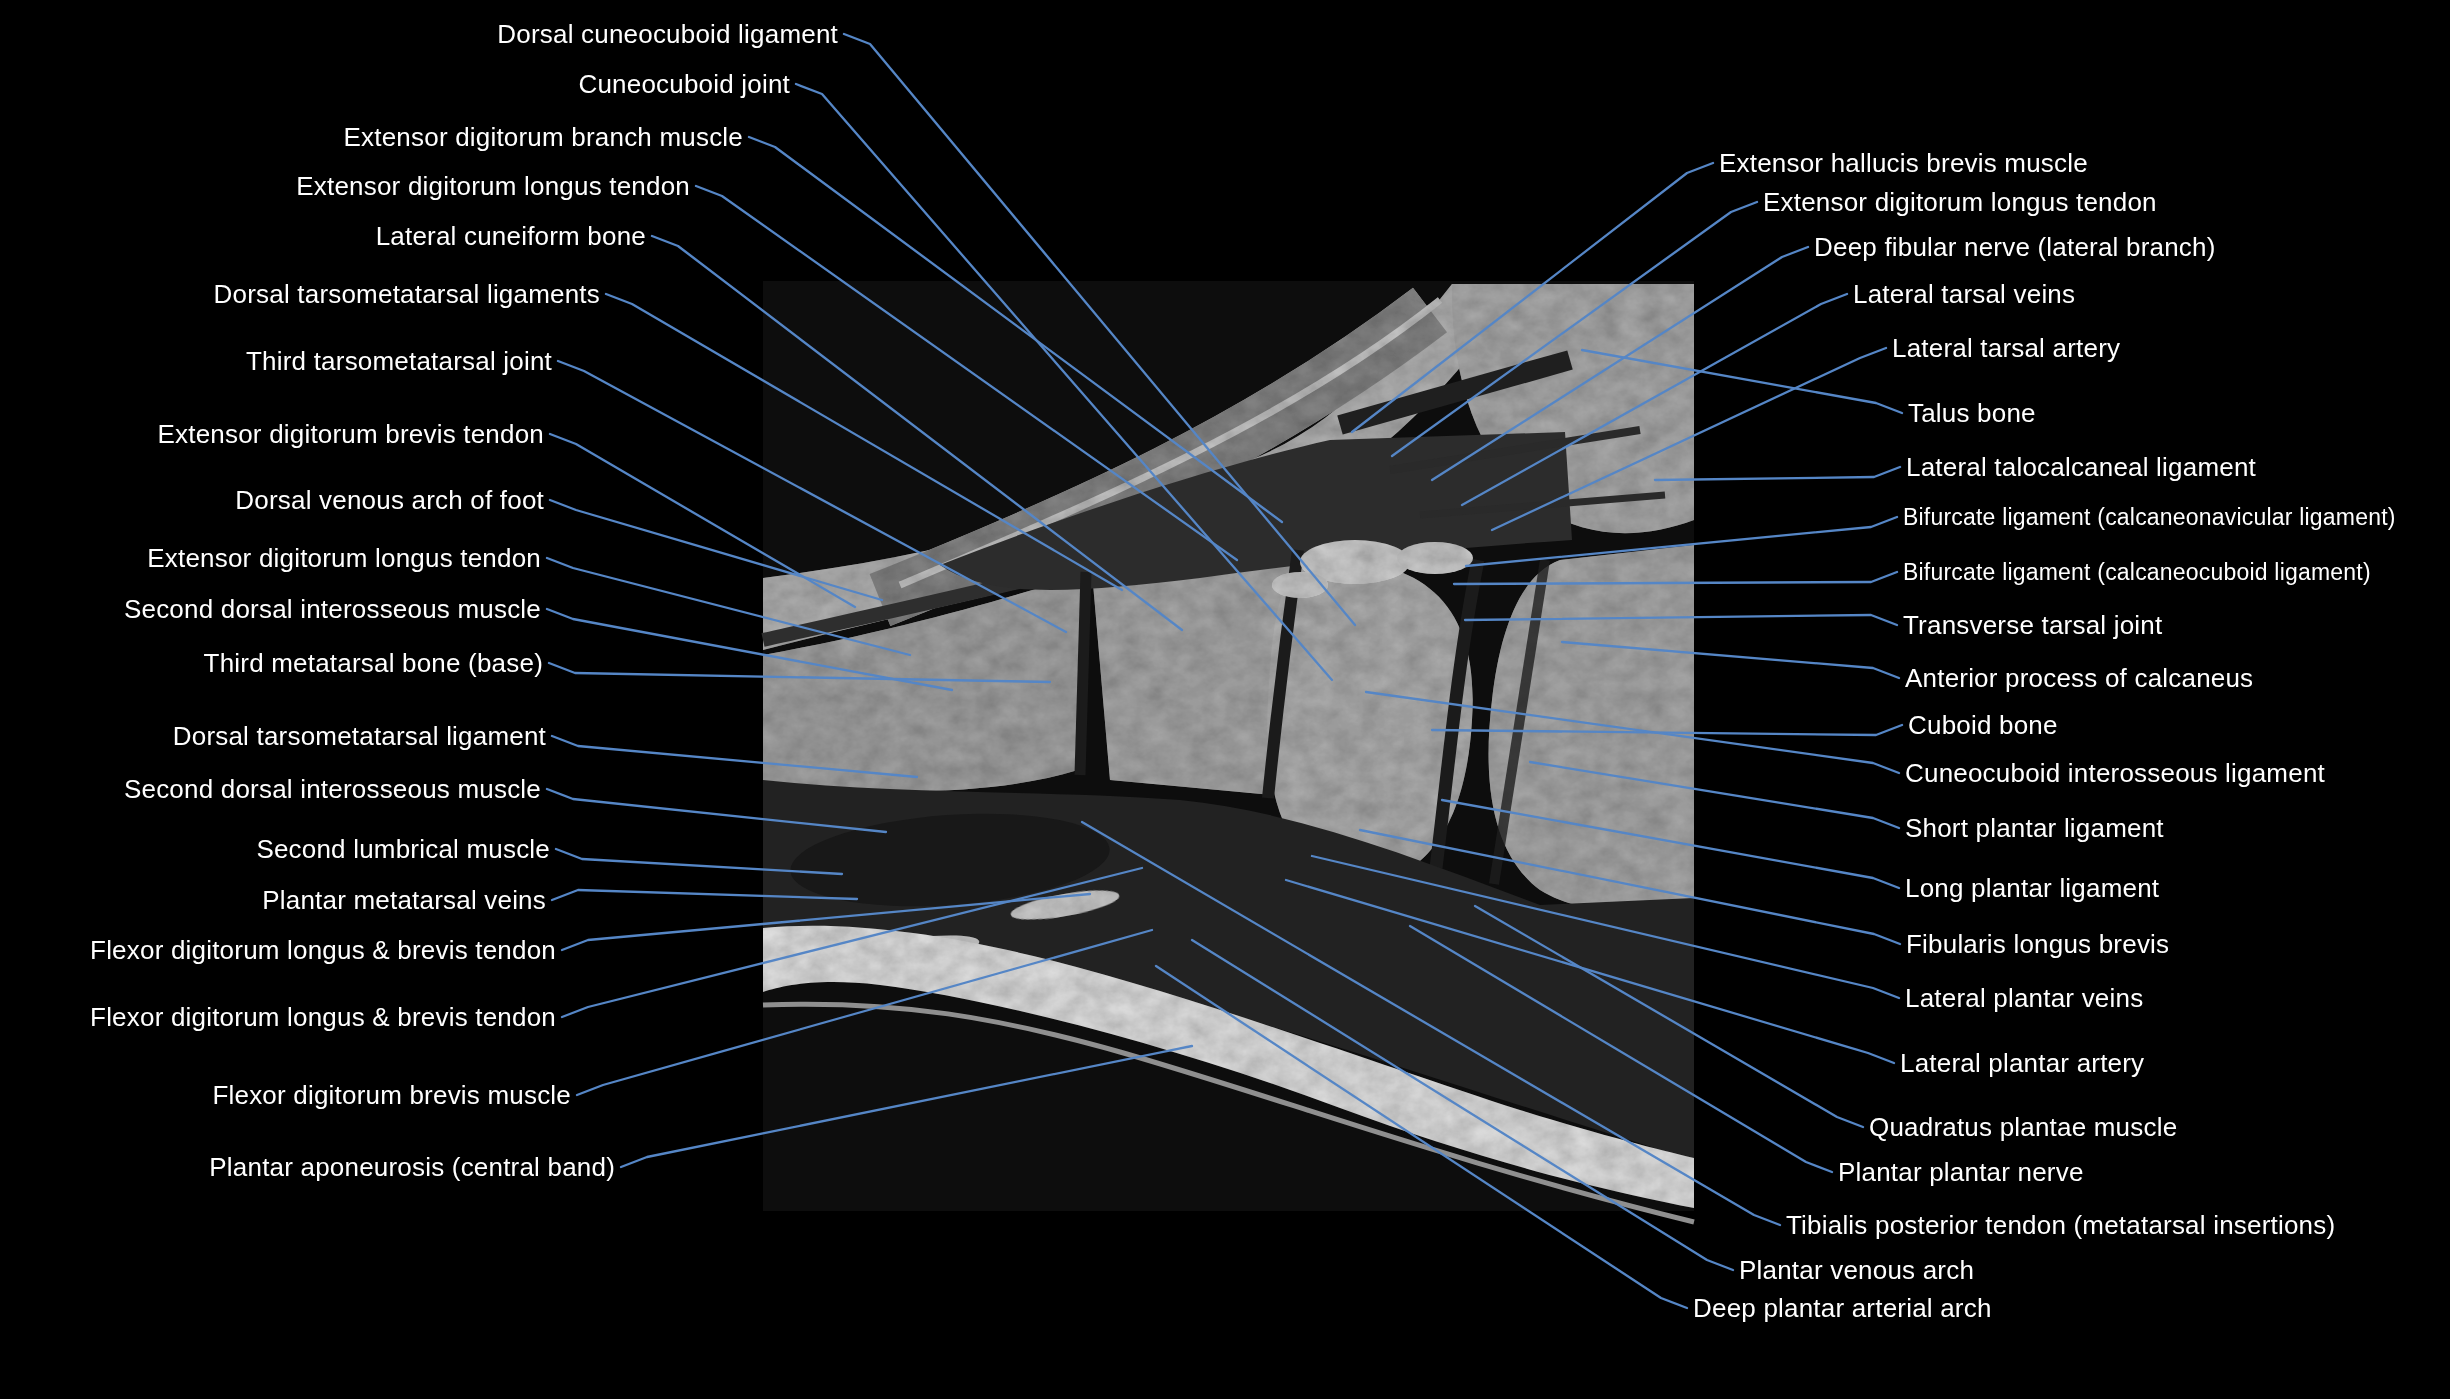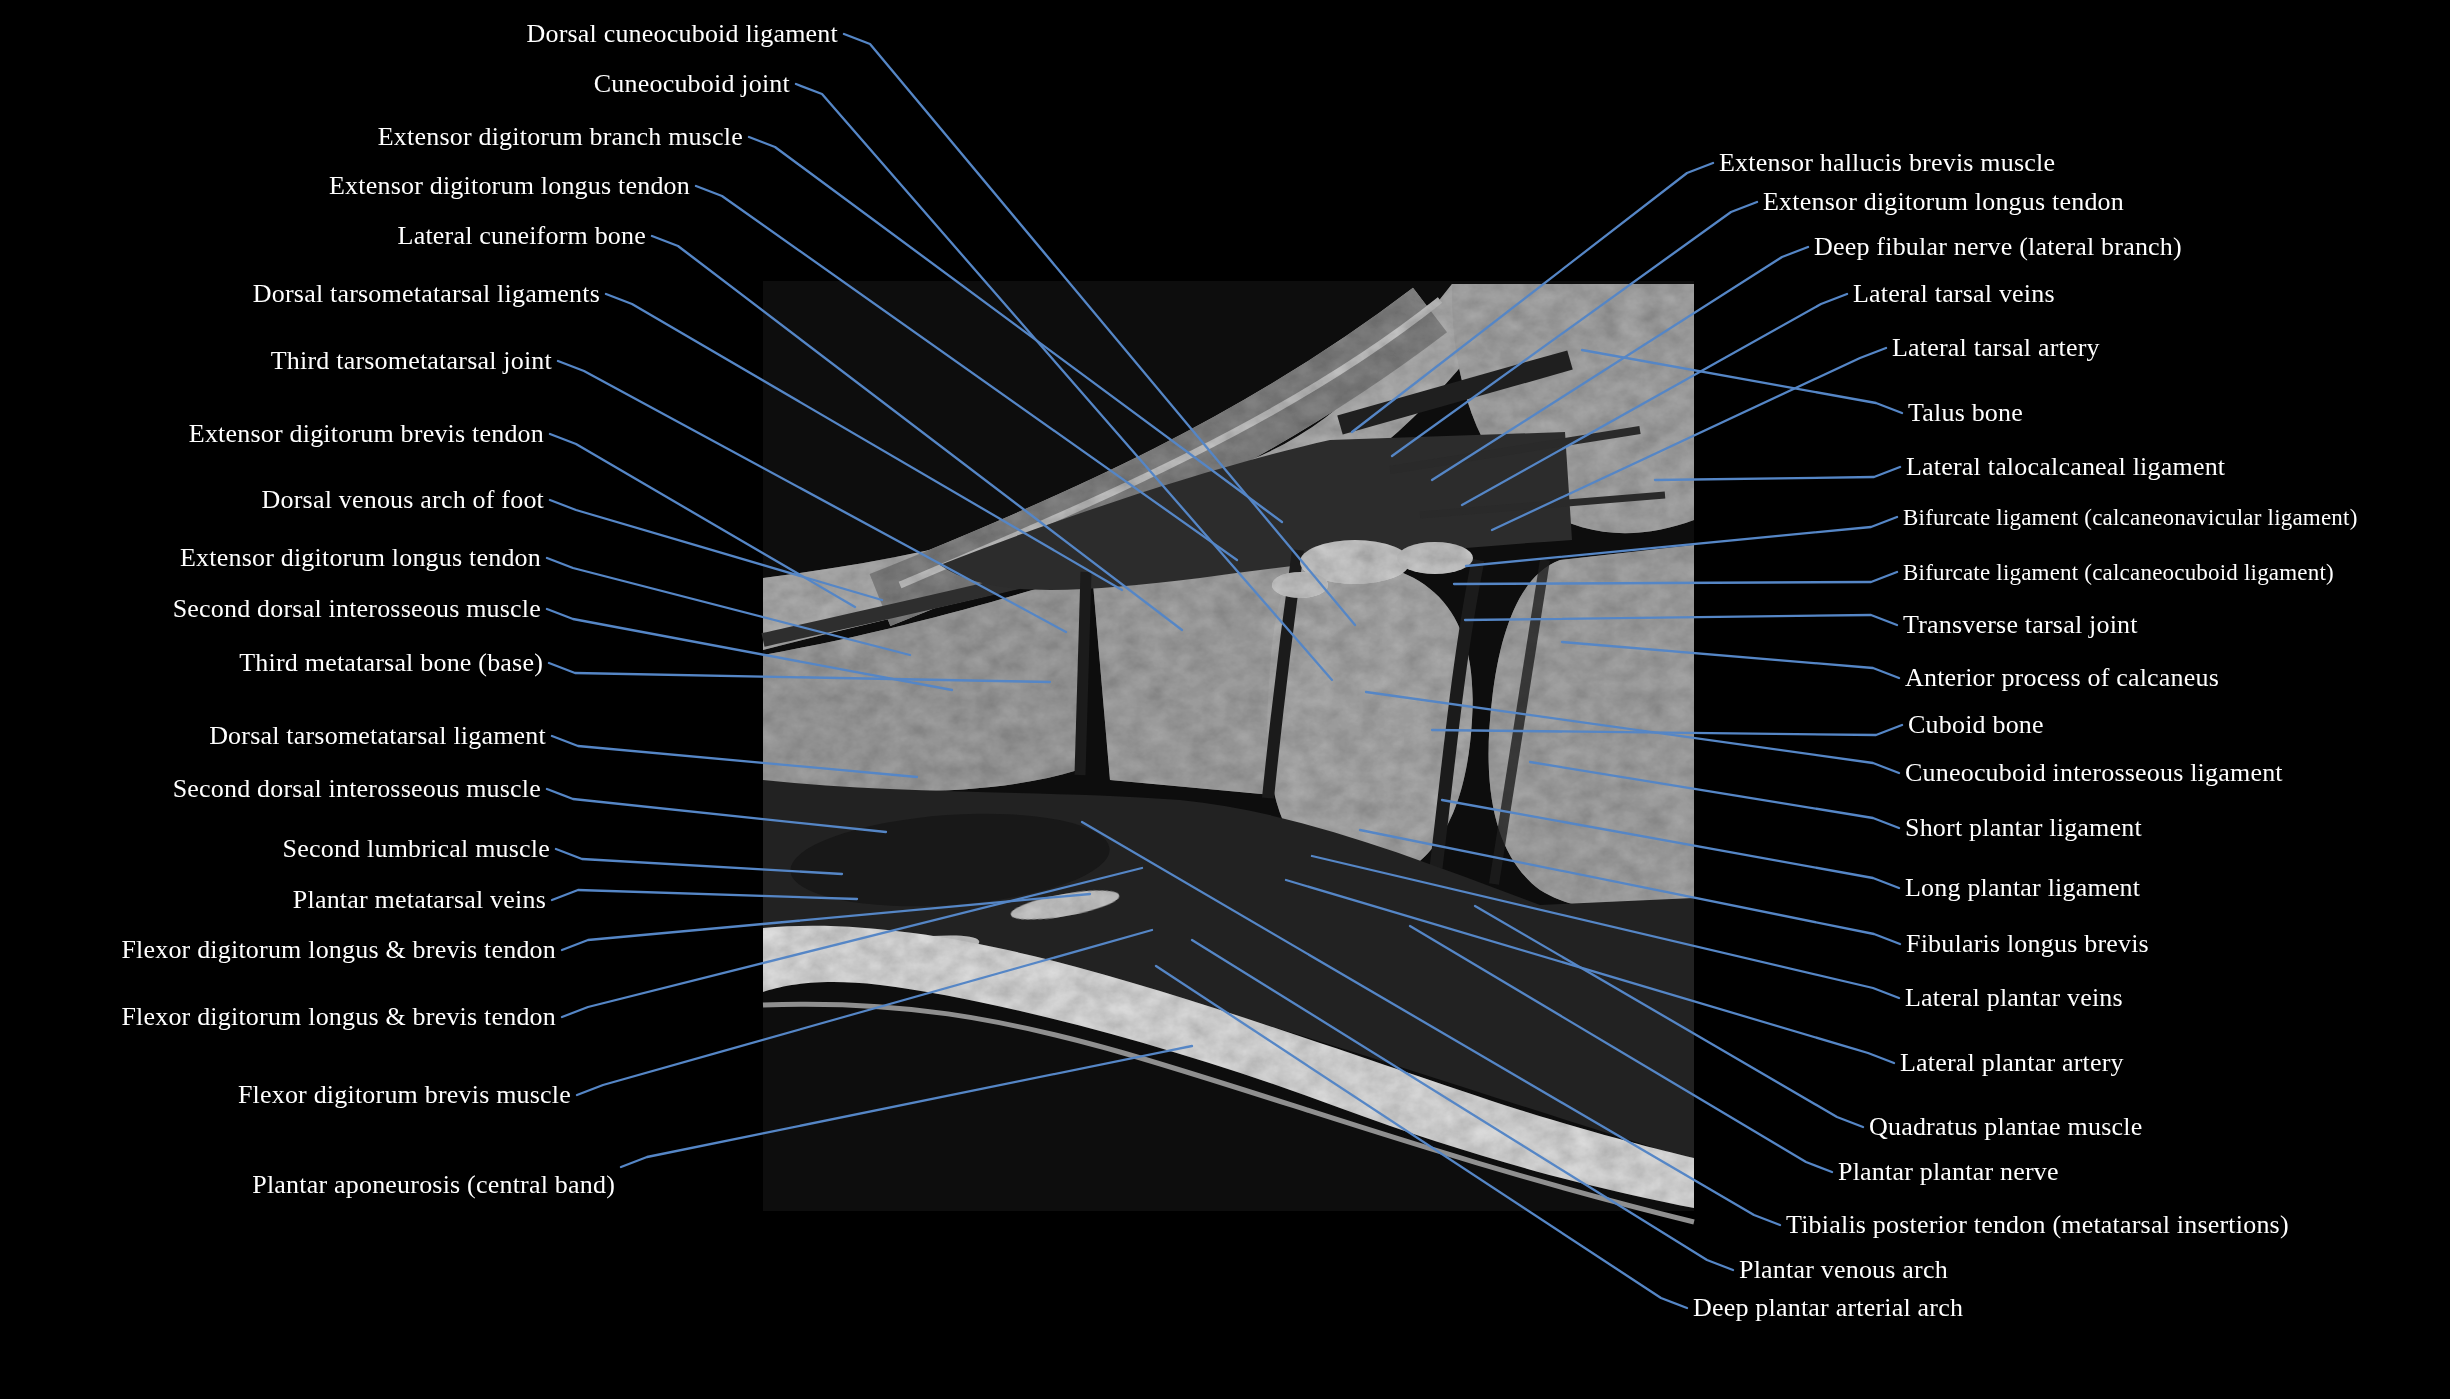--- a/index.html
+++ b/index.html
@@ -1,17 +1,17 @@
 <!DOCTYPE html>
 <html><head>
 <meta charset="utf-8">
 <style>
   html,body{margin:0;padding:0;background:#000;}
   #stage{position:relative;width:2450px;height:1399px;background:#000;overflow:hidden;
-         font-family:Liberation Serif, serif;}
+         font-family:Liberation Sans, sans-serif;}
   #scan-svg{position:absolute;left:0;top:0;width:2450px;height:1399px;}
   .label{position:absolute;transform:translateY(-50%);white-space:nowrap;
          color:var(--label-color,#fff);font-size:26px;line-height:1;letter-spacing:.2px;}
   .label.small{font-size:23px;}
   .label.left{text-align:right;}
   .label.right{text-align:left;}
   #leader-lines polyline{fill:none;stroke:var(--leader-color,#5586c6);stroke-width:2.3px;
          stroke-linejoin:round;stroke-linecap:round;}
 </style>
 </head>
@@ -134,21 +134,21 @@
       <div class="label left" style="right: 1909px; top: 558px;">Extensor digitorum longus tendon</div>
       <div class="label left" style="right: 1909px; top: 609px;">Second dorsal interosseous muscle</div>
       <div class="label left" style="right: 1907px; top: 663px;">Third metatarsal bone (base)</div>
       <div class="label left" style="right: 1904px; top: 736px;">Dorsal tarsometatarsal ligament</div>
       <div class="label left" style="right: 1909px; top: 789px;">Second dorsal interosseous muscle</div>
       <div class="label left" style="right: 1900px; top: 849px;">Second lumbrical muscle</div>
       <div class="label left" style="right: 1904px; top: 900px;">Plantar metatarsal veins</div>
       <div class="label left" style="right: 1894px; top: 950px;">Flexor digitorum longus &amp; brevis tendon</div>
       <div class="label left" style="right: 1894px; top: 1017px;">Flexor digitorum longus &amp; brevis tendon</div>
       <div class="label left" style="right: 1879px; top: 1095px;">Flexor digitorum brevis muscle</div>
-      <div class="label left" style="right: 1835px; top: 1167px; margin-top: 18px;">Plantar aponeurosis (central band)</div>
+      <div class="label left" style="right: 1835px; top: 1167px;">Plantar aponeurosis (central band)</div>
       <div class="label right" style="left: 1719px; top: 163px;">Extensor hallucis brevis muscle</div>
       <div class="label right" style="left: 1763px; top: 202px;">Extensor digitorum longus tendon</div>
       <div class="label right" style="left: 1814px; top: 247px;">Deep fibular nerve (lateral branch)</div>
       <div class="label right" style="left: 1853px; top: 294px;">Lateral tarsal veins</div>
       <div class="label right" style="left: 1892px; top: 348px;">Lateral tarsal artery</div>
       <div class="label right" style="left: 1908px; top: 413px;">Talus bone</div>
       <div class="label right" style="left: 1906px; top: 467px;">Lateral talocalcaneal ligament</div>
       <div class="label right small" style="left: 1903px; top: 517px;">Bifurcate ligament (calcaneonavicular ligament)</div>
       <div class="label right small" style="left: 1903px; top: 572px; text-align: right;">Bifurcate ligament (calcaneocuboid ligament)</div>
       <div class="label right" style="left: 1903px; top: 625px;">Transverse tarsal joint</div>

